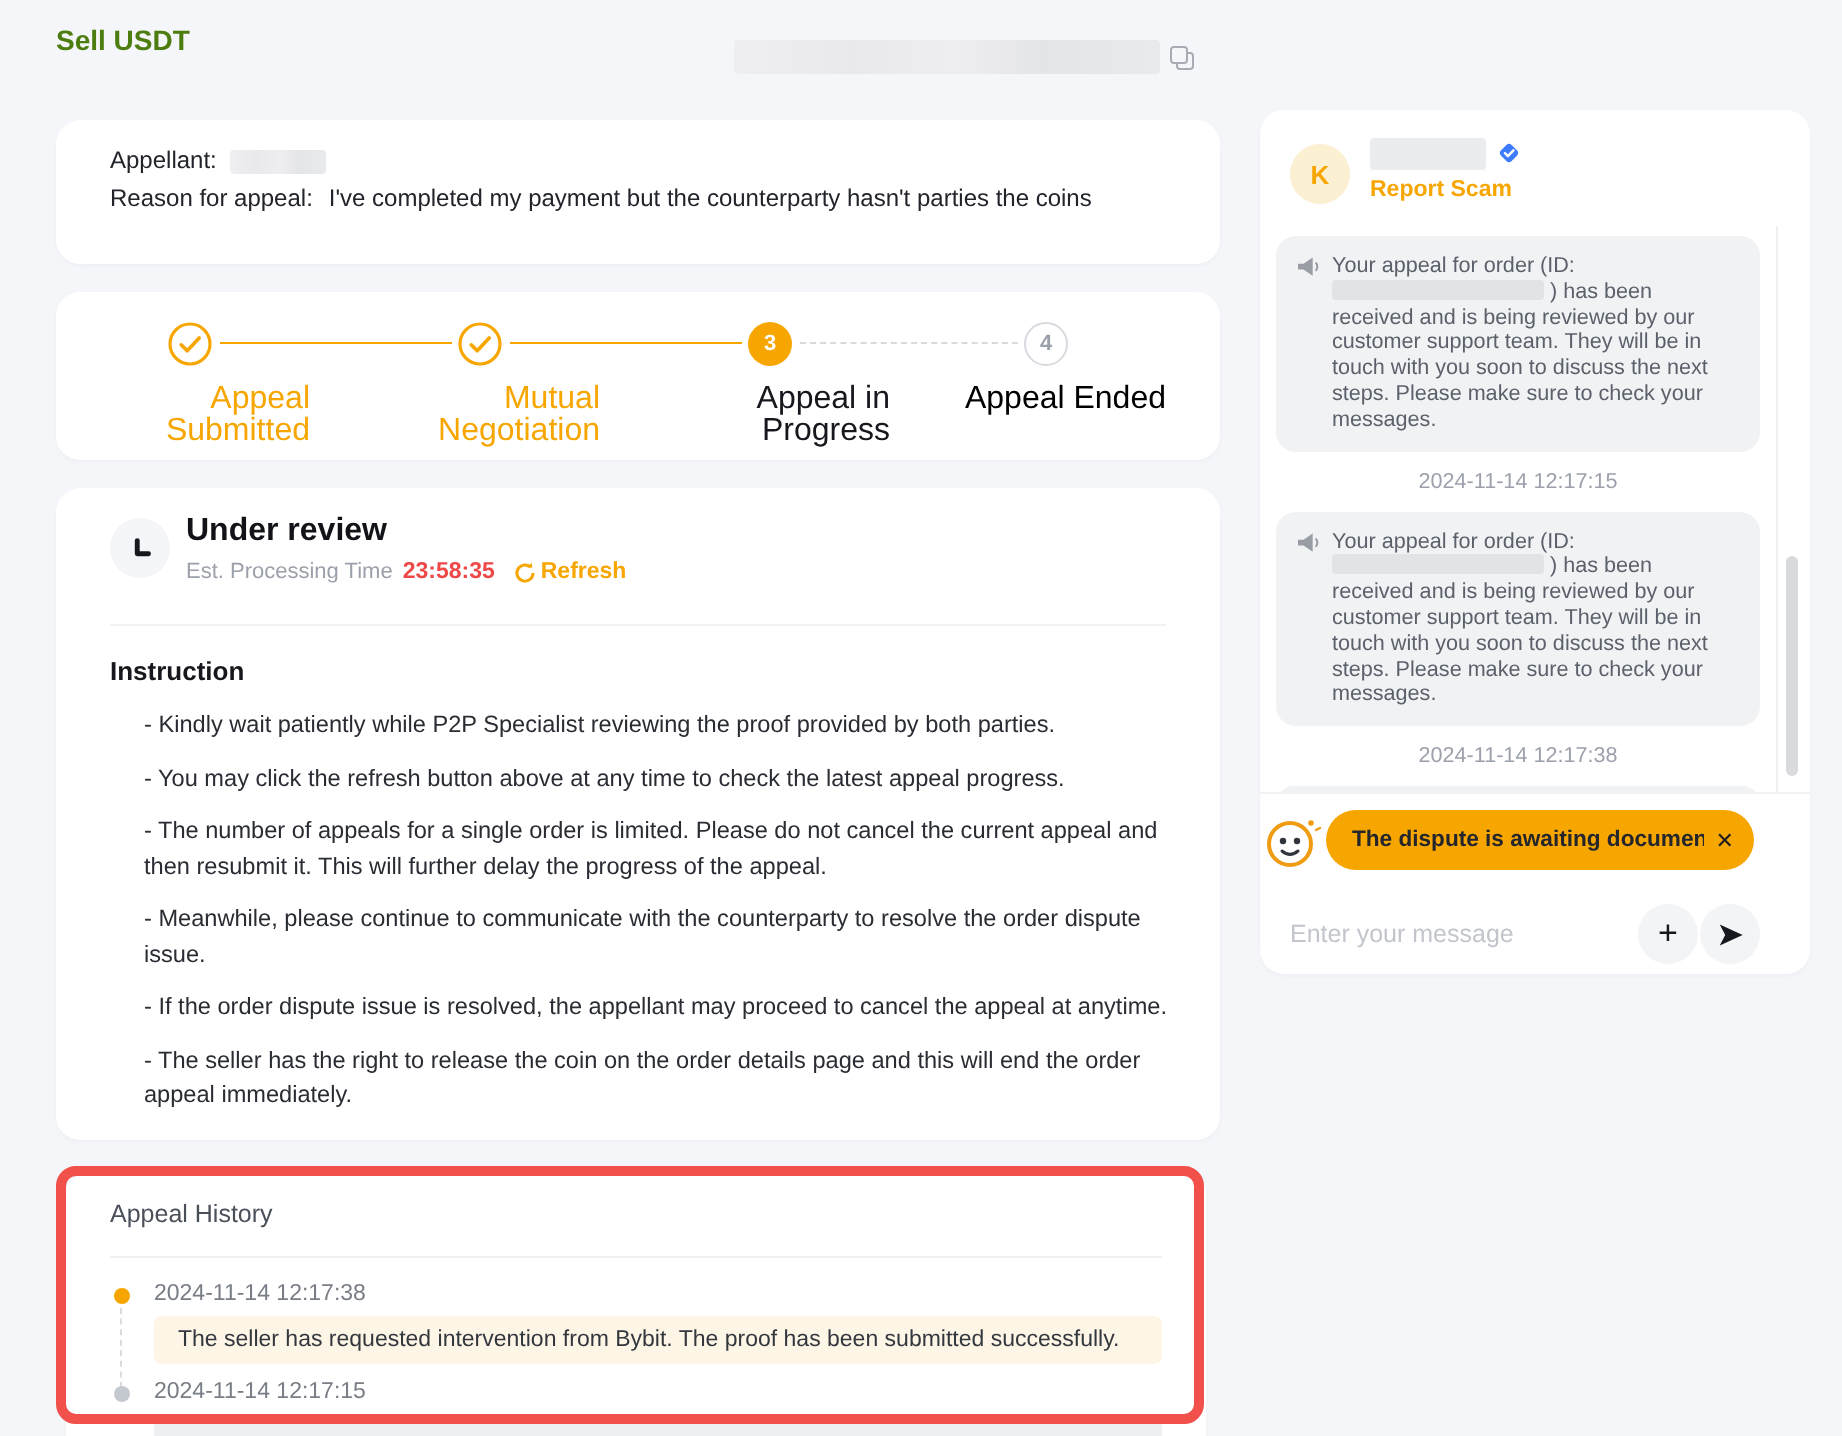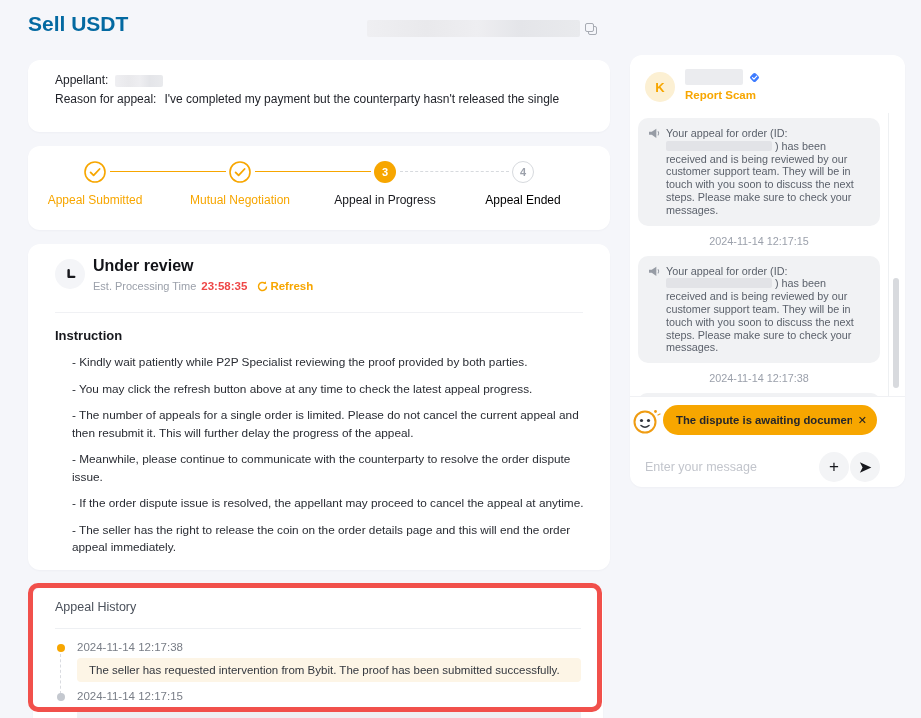--- a/index.html
+++ b/index.html
@@ -6,41 +6,41 @@
   html,body { width:921px; height:718px; overflow:hidden; }
   body {
     font-family:"Liberation Sans","DejaVu Sans",sans-serif;
     background:#f5f6fa; color:#17181d; position:relative;
   }
   #stage { position:absolute; inset:0; width:921px; height:718px; overflow:hidden; }
 
   .card { position:absolute; background:#fff; border-radius:12px; box-shadow:0 1px 2px rgba(30,34,50,.03); }
 
   
-  .page-title { position:absolute; left:28px; top:12px; font-size:21px; font-weight:700; color:#0369a1; }
+  .page-title { position:absolute; left:28px; top:12px; font-size:14px; font-weight:700; color:#4d7c0f; }
   .redact { background:linear-gradient(90deg,#efeff2 0%,#e9e9ec 28%,#eeeef1 52%,#e4e5e9 72%,#e9eaed 100%); border-radius:2px; }
   .top-redact { position:absolute; left:367px; top:20px; width:213px; height:17px; }
   .copy-btn { position:absolute; left:584px; top:22px; width:14px; height:14px; cursor:pointer; }
 
   
   .order-card { left:28px; top:60px; width:582px; height:72px; padding:9px 27px; }
   .info-row { display:flex; align-items:flex-end; height:18px; font-size:12px; color:#22242b; }
   .info-row + .info-row { margin-top:1px; }
   .info-label { white-space:nowrap; }
   .info-redact { display:inline-block; height:12px; margin-left:7px; }
   .reason-value { margin-left:8px; color:#22242b; }
 
   
   .steps-card { left:28px; top:146px; width:582px; height:84px; }
   .step-circle { position:absolute; top:15px; width:22px; height:22px; }
   .step-num { width:22px; height:22px; border-radius:50%; font-size:11px; font-weight:700;
               display:flex; align-items:center; justify-content:center; }
   .step-num.current { background:#f7a600; color:#fff; }
   .step-num.pending { background:#fff; color:#9ba0aa; border:1.5px solid #d7dade; }
-  .step-label { position:absolute; top:46px; width:120px; text-align:center; font-size:12px; line-height:16px; }
+  .step-label { position:absolute; top:46px; width:120px; text-align:right; font-size:16px; line-height:16px; }
   .step-label.done { color:#f7a600; }
   .step-label.current { color:#17181d; }
   .step-label.pending { color:#000000; }
   .connector { position:absolute; top:25px; height:0; }
   .connector.solid { border-top:1.5px solid #f7a600; }
   .connector.dashed { border-top:1.5px dashed #d7dade; }
 
   
   .status-card { left:28px; top:244px; width:582px; height:326px; }
   .clock-badge { position:absolute; left:27px; top:15px; width:30px; height:30px; border-radius:50%;
@@ -120,21 +120,21 @@
     </svg>
   </span>
 
   <div class="card order-card">
     <div class="info-row">
       <span class="info-label">Appellant:</span>
       <span class="redact info-redact" style="width:48px"></span>
     </div>
     <div class="info-row">
       <span class="info-label">Reason for appeal:</span>
-      <span class="reason-value">I've completed my payment but the counterparty hasn't released the single</span>
+      <span class="reason-value">I've completed my payment but the counterparty hasn't parties the coins</span>
     </div>
   </div>
 
   <div class="card steps-card">
     <div class="connector solid" style="left:82px; width:116px;"></div>
     <div class="connector solid" style="left:227px; width:116px;"></div>
     <div class="connector dashed" style="left:372px; width:109px;"></div>
 
     <div class="step-circle" style="left:56px">
       <svg width="22" height="22" viewBox="0 0 22 22">

